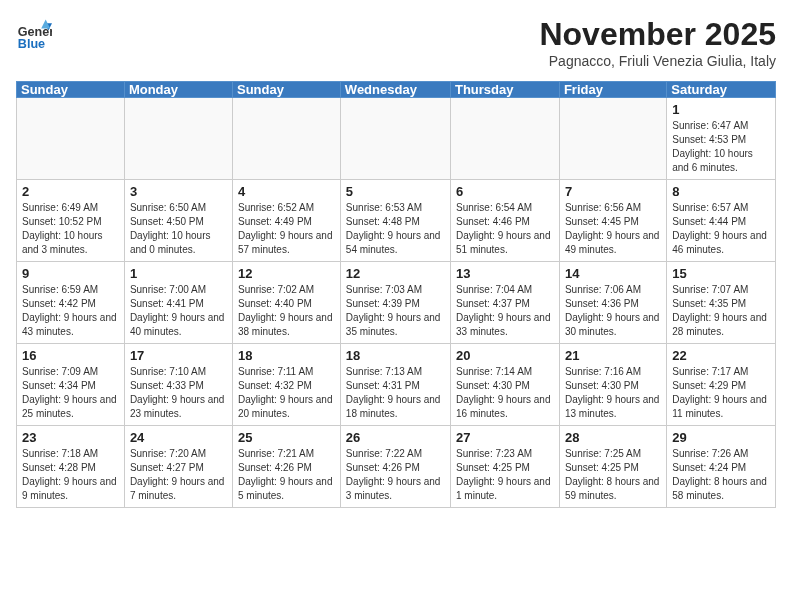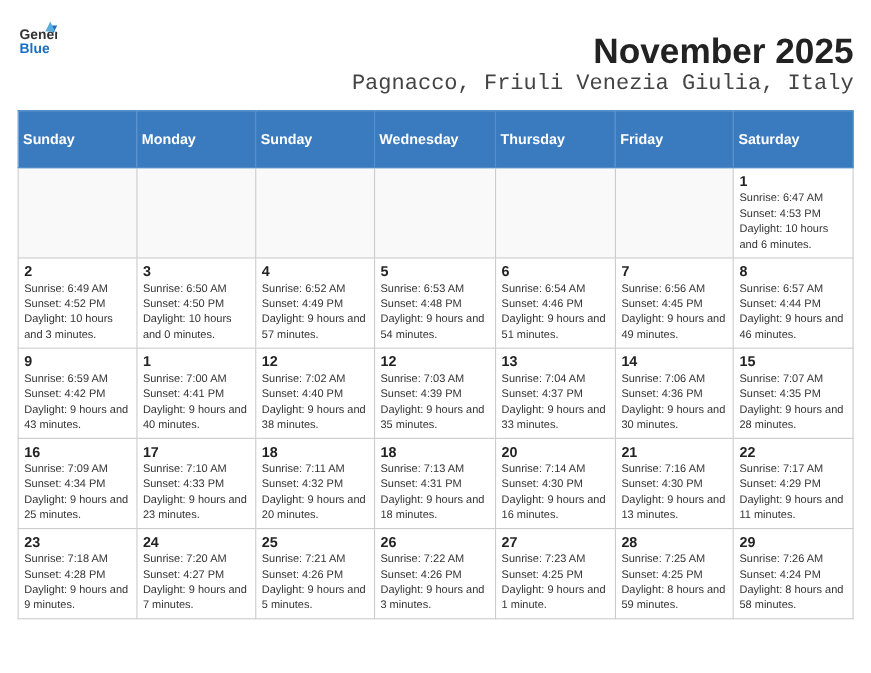--- a/index.html
+++ b/index.html
@@ -20,43 +20,41 @@
       display: flex;
       align-items: center;
       gap: 4px;
     }
     .logo-icon {
       width: 36px;
       height: 36px;
     }
     .title-block {
       text-align: right;
-      margin-top: 12px;
     }
     .month-title {
       font-size: 32px;
       font-weight: bold;
       color: #222;
     }
     .location {
-      font-size: 20px;
+      font-size: 14px;
       color: #444;
-      font-family: Liberation Mono, monospace;
     }
     .calendar {
       width: 100%;
       border-collapse: collapse;
       border: 1px solid #bbb;
     }
     .calendar th {
       background-color: #3a7abf;
       color: #fff;
       font-size: 13px;
       font-weight: bold;
-      padding: 18px 4px;
+      padding: 0 4px;
       text-align: left;
       border: 1px solid #5590cc;
     }
     .calendar td {
       vertical-align: top;
       border: 1px solid #ccc;
       padding: 4px 5px;
       font-size: 10px;
       color: #222;
       width: 113px;
@@ -123,21 +121,21 @@
           <span class="day-number">1</span>
           <div class="day-info">Sunrise: 6:47 AM
 Sunset: 4:53 PM
 Daylight: 10 hours and 6 minutes.</div>
         </td>
       </tr>
       <tr class="week-row">
         <td>
           <span class="day-number">2</span>
           <div class="day-info">Sunrise: 6:49 AM
-Sunset: 4:52 PM
+Sunset: 10:52 PM
 Daylight: 10 hours and 3 minutes.</div>
         </td>
         <td>
           <span class="day-number">3</span>
           <div class="day-info">Sunrise: 6:50 AM
 Sunset: 4:50 PM
 Daylight: 10 hours and 0 minutes.</div>
         </td>
         <td>
           <span class="day-number">4</span>

